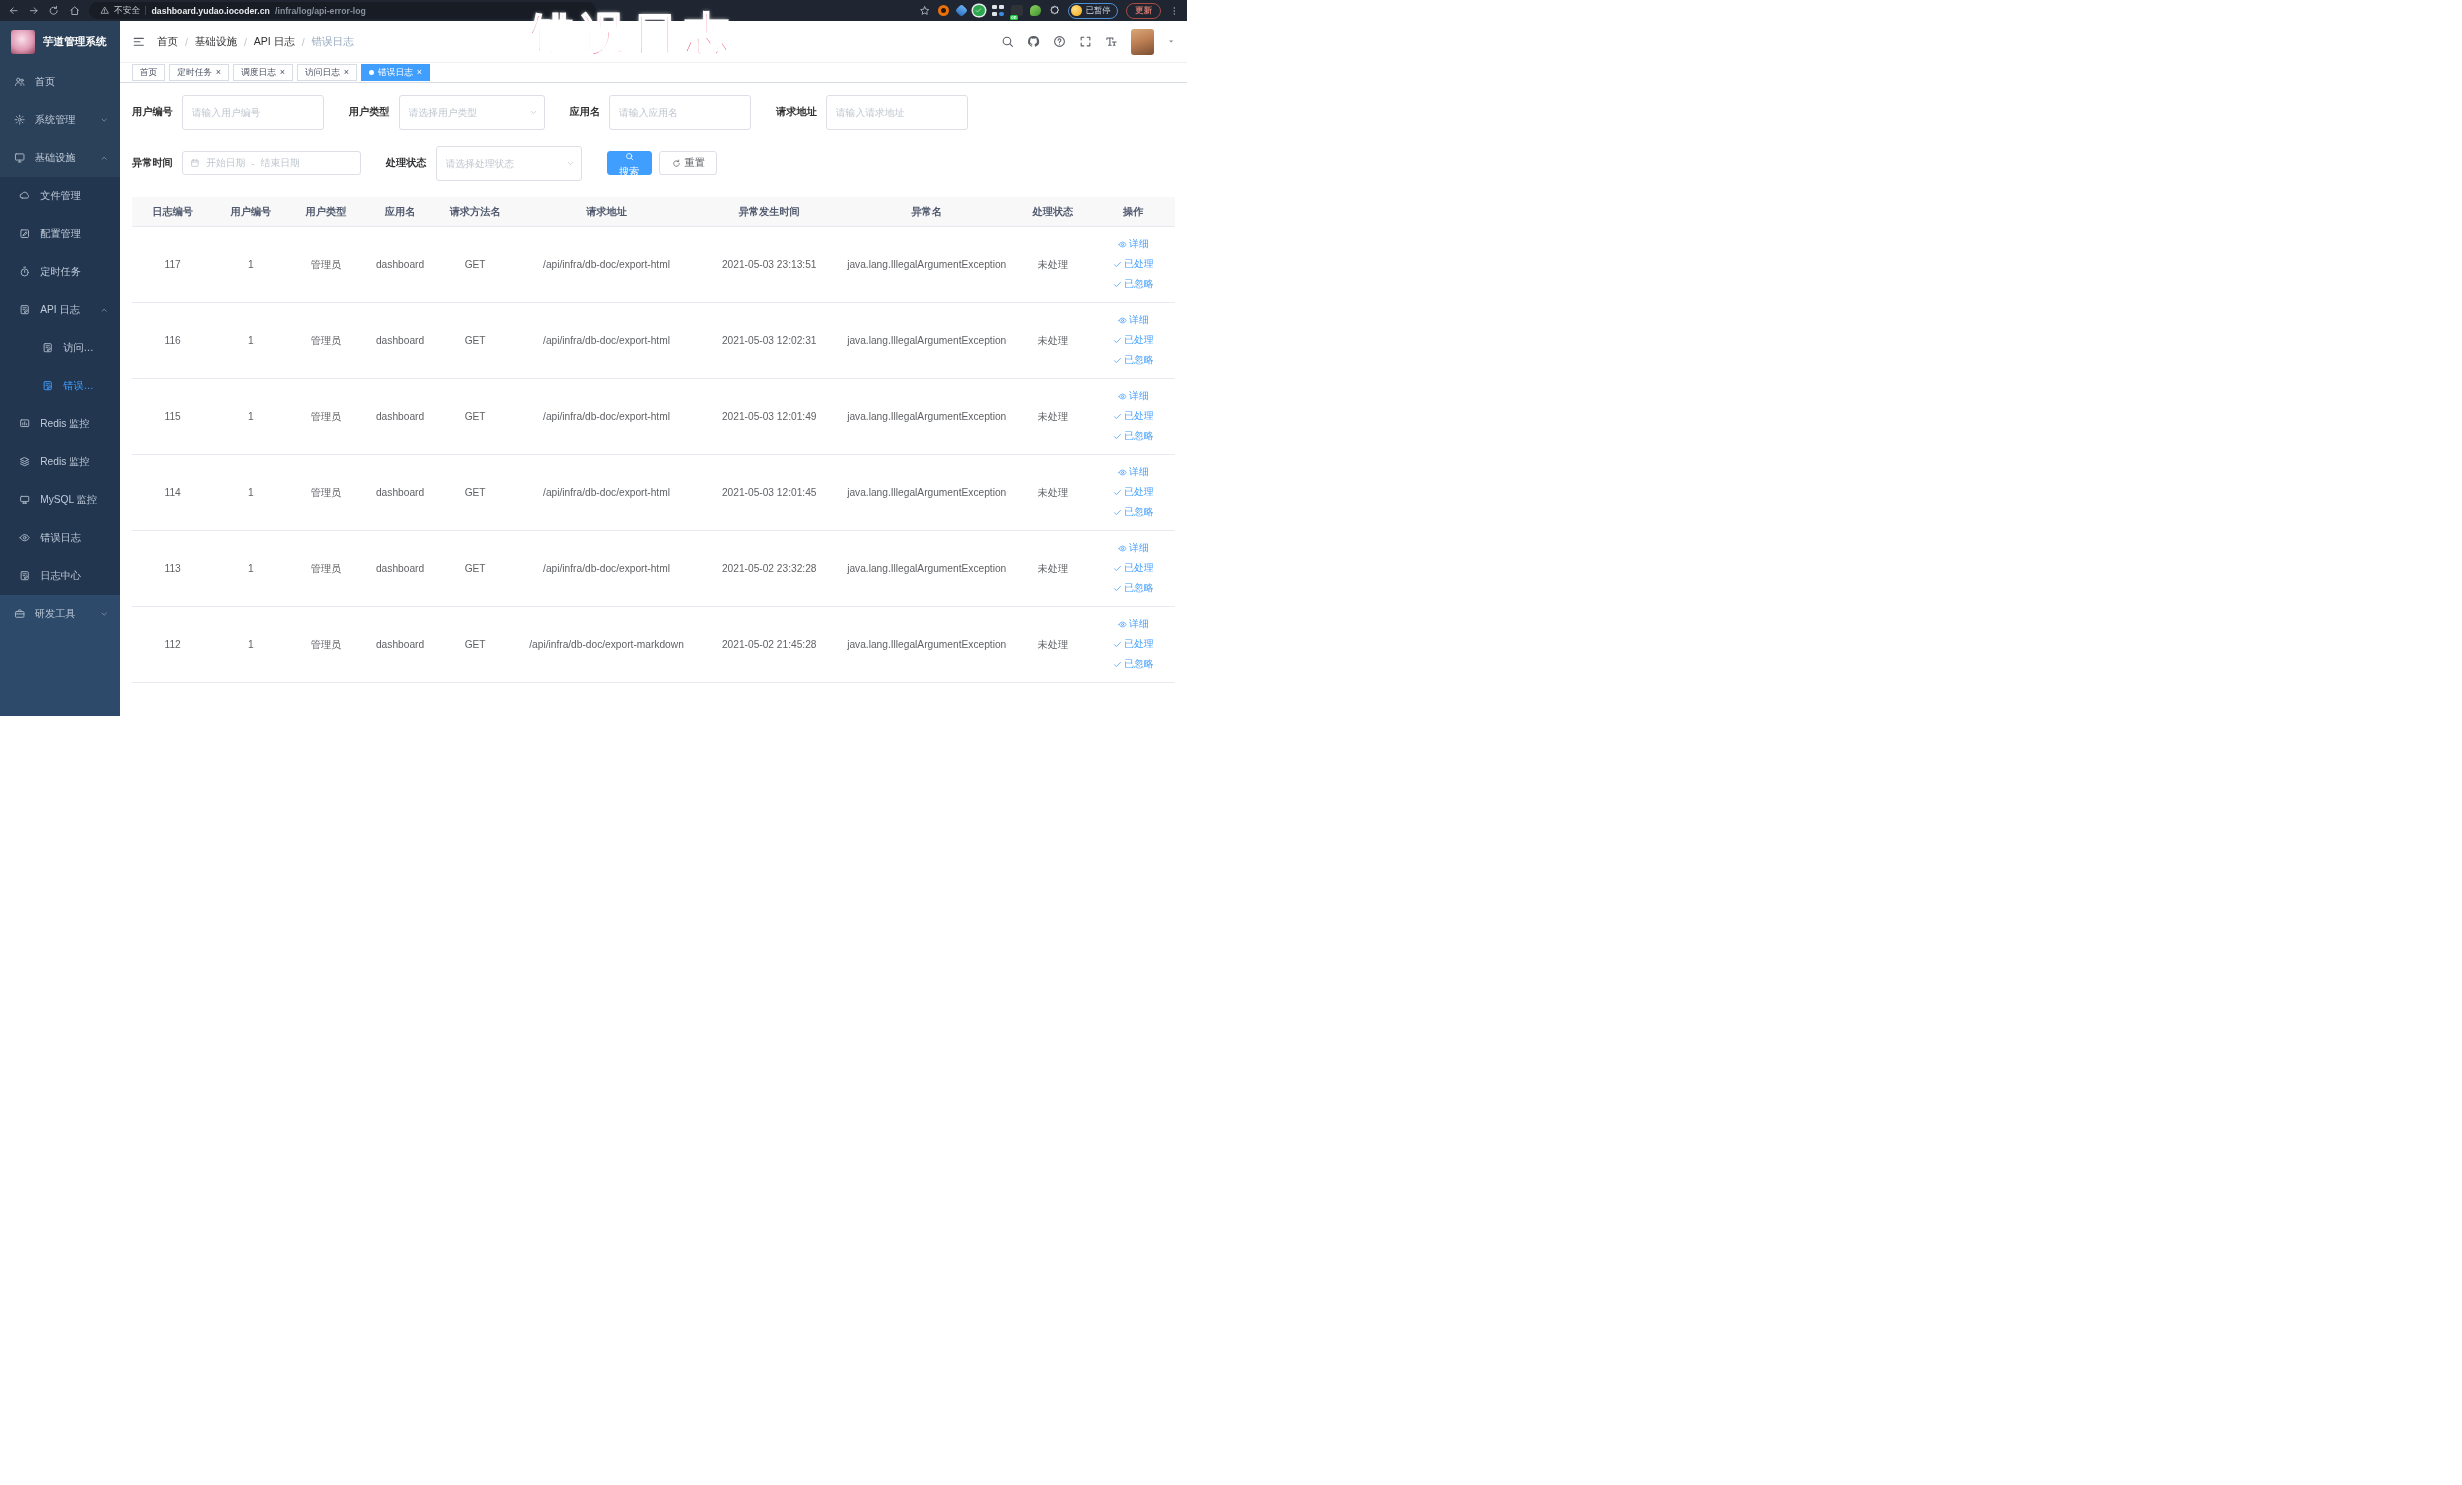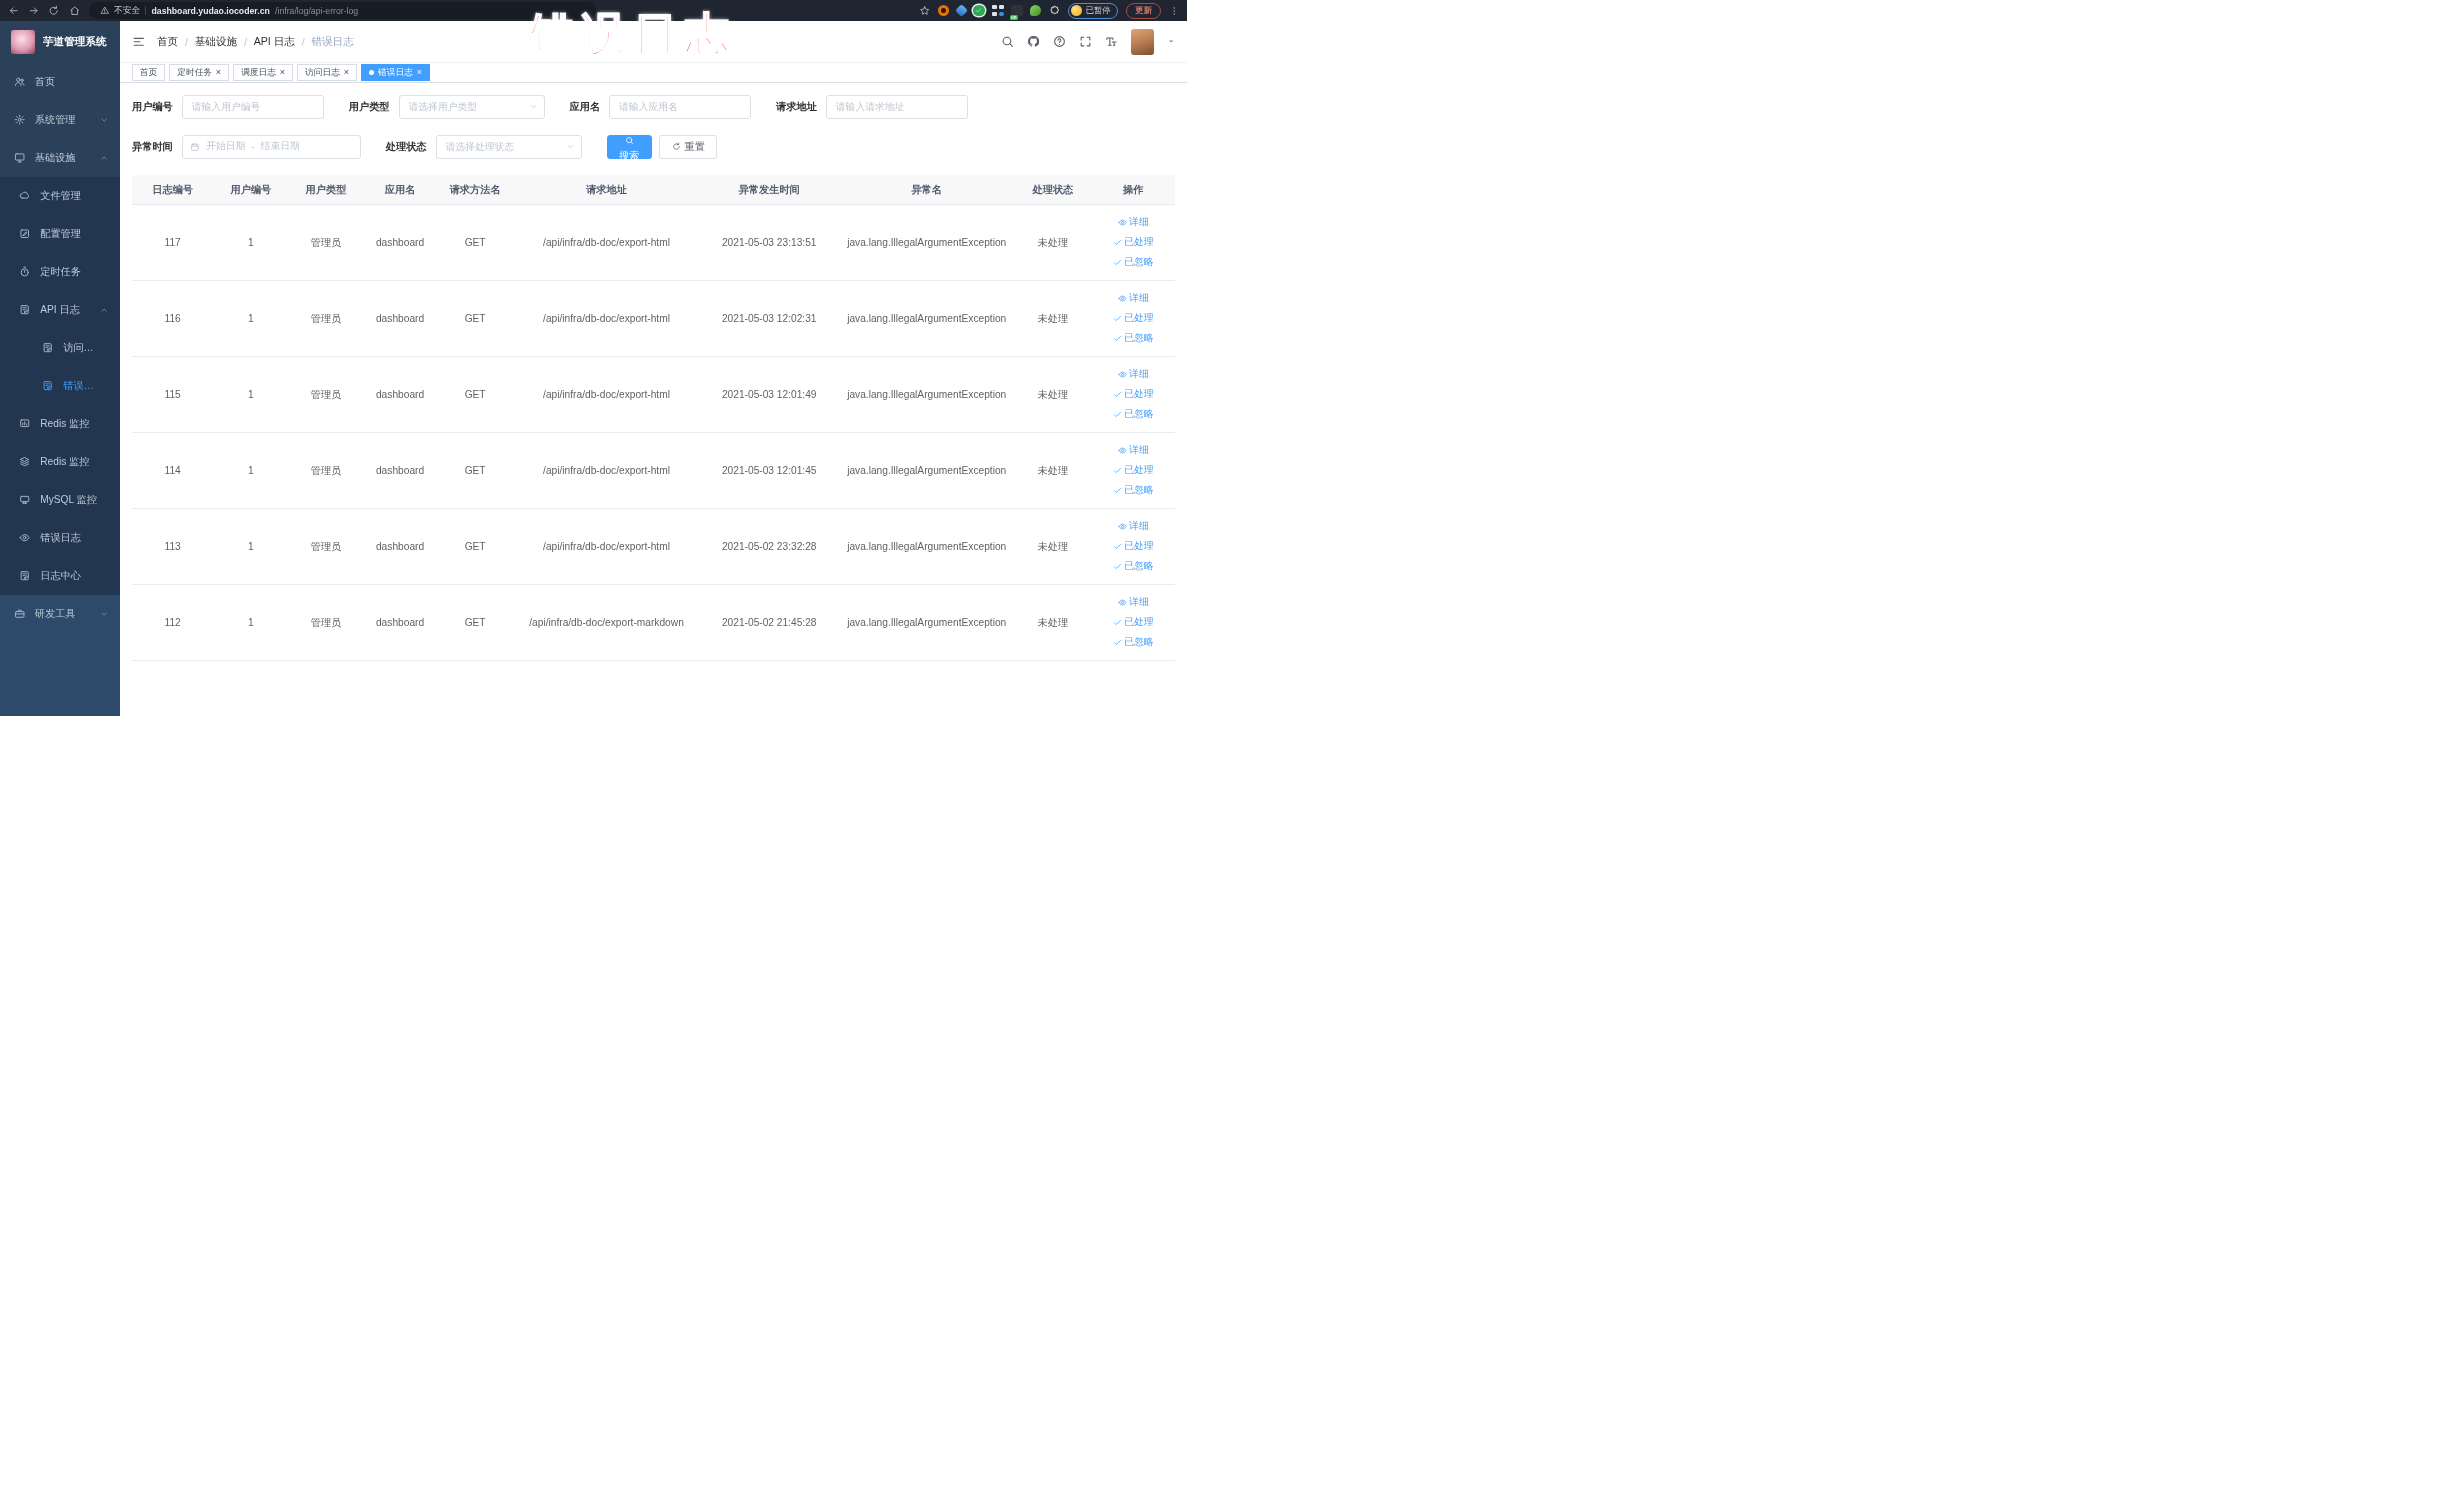--- a/index.html
+++ b/index.html
@@ -8,21 +8,21 @@
   .ic { display:inline-flex; align-items:center; justify-content:center; flex:none; }
   .ic svg { width:100%; height:100%; display:block; }
 
   
   .browser-bar { height:21px; background:#202631; display:flex; align-items:center; padding:0 7.6px; gap:9px; color:#9aa3ae; }
   .b-ic { width:11.4px; height:11.4px; color:#a7aeb8; cursor:pointer; }
   .url-pill { height:16.7px; background:#171c25; border-radius:9px; display:flex; align-items:center; gap:5.3px; padding:0 10.6px; width:507px; font-size:8.7px; color:#c6ccd4; cursor:text; }
   .url-warn { width:9px; height:9px; color:#b9c0c9; }
   .url-sep { width:0.8px; height:9px; background:#3c4450; }
   .url-host { color:#e8eaed; font-weight:bold; }
-  .url-path { color:#8a919c; font-weight:normal; }
+  .url-path { color:#8a919c; font-weight:bold; }
   .browser-right { margin-left:auto; display:flex; align-items:center; gap:7.6px; }
   .ext { width:11.4px; height:11.4px; border-radius:3px; position:relative; cursor:pointer; flex:none; }
   .ext-orange { border-radius:50%; border:3px solid #e8710a; background:#2a1708; }
   .ext-blue { background:linear-gradient(160deg,#6db5f2,#2b6fc2); border-radius:2.3px; transform:rotate(45deg); width:9px; height:9px; }
   .ext-greenv { border-radius:50%; background:#2da84f; box-shadow:0 0 0 1.5px #e8eaed; display:flex; align-items:center; justify-content:center; color:#fff; }
   .ext-greenv .ic { width:6.8px; height:6.8px; }
   .ext-grid { background:transparent; }
   .ext-grid i { position:absolute; width:4.5px; height:4.5px; background:#dfe3e8; border-radius:1.1px; }
   .ext-grid i:nth-child(1){left:0;top:0} .ext-grid i:nth-child(2){right:0;top:0}
   .ext-grid i:nth-child(3){left:0;bottom:0} .ext-grid i:nth-child(4){right:0;bottom:0;background:#3a8ee6;border-radius:50%;}
@@ -75,21 +75,21 @@
   .tab { height:17.4px; display:flex; align-items:center; gap:3.8px; padding:0 6.8px; border:0.8px solid #d8dce5; background:#fff; font-size:8.7px; color:#495060; cursor:pointer; }
   .tab .dot { width:5.3px; height:5.3px; border-radius:50%; background:#fff; }
   .tab .x { font-size:9px; line-height:1; }
   .tab-active { background:#409eff; border-color:#409eff; color:#fff; }
 
   
   .content { flex:1; padding:11.4px 12px 0; }
   .filter-row { display:flex; align-items:center; margin-bottom:16px; }
   .f-group { display:flex; align-items:center; margin-right:25px; }
   .f-label { font-size:10.2px; font-weight:bold; color:#303133; margin-right:9px; white-space:nowrap; }
-  .f-input { height:24px; border:0.8px solid #dcdfe6; border-radius:3px; padding:0 9px; font-size:9.8px; color:#606266; background:#fff; outline:none; font-family:inherit; }
+  .f-input { height:35px; border:0.8px solid #dcdfe6; border-radius:3px; padding:0 9px; font-size:9.8px; color:#606266; background:#fff; outline:none; font-family:inherit; }
   .f-input::placeholder { color:#bfc6cf; }
   .w188 { width:142px; } .w193 { width:146px; }
   .f-select { position:relative; display:flex; align-items:center; }
   .f-select .f-input { padding-right:21px; }
   .sel-arrow { position:absolute; right:6.8px; width:9px; height:9px; color:#c0c4cc; pointer-events:none; }
   .f-range { width:179px; height:24px; border:0.8px solid #dcdfe6; border-radius:3px; display:flex; align-items:center; gap:6px; padding:0 7.6px; font-size:9.8px; color:#bfc6cf; background:#fff; cursor:text; }
   .f-range .cal { width:9.8px; height:9.8px; color:#c0c4cc; }
   .range-sep { color:#bfc6cf; }
   .btn { height:24px; border-radius:3px; display:inline-flex; align-items:center; gap:3.8px; padding:0 11.4px; font-size:10.2px; cursor:pointer; border:0.8px solid transparent; font-family:inherit; }
   .btn .bic { width:9px; height:9px; }

